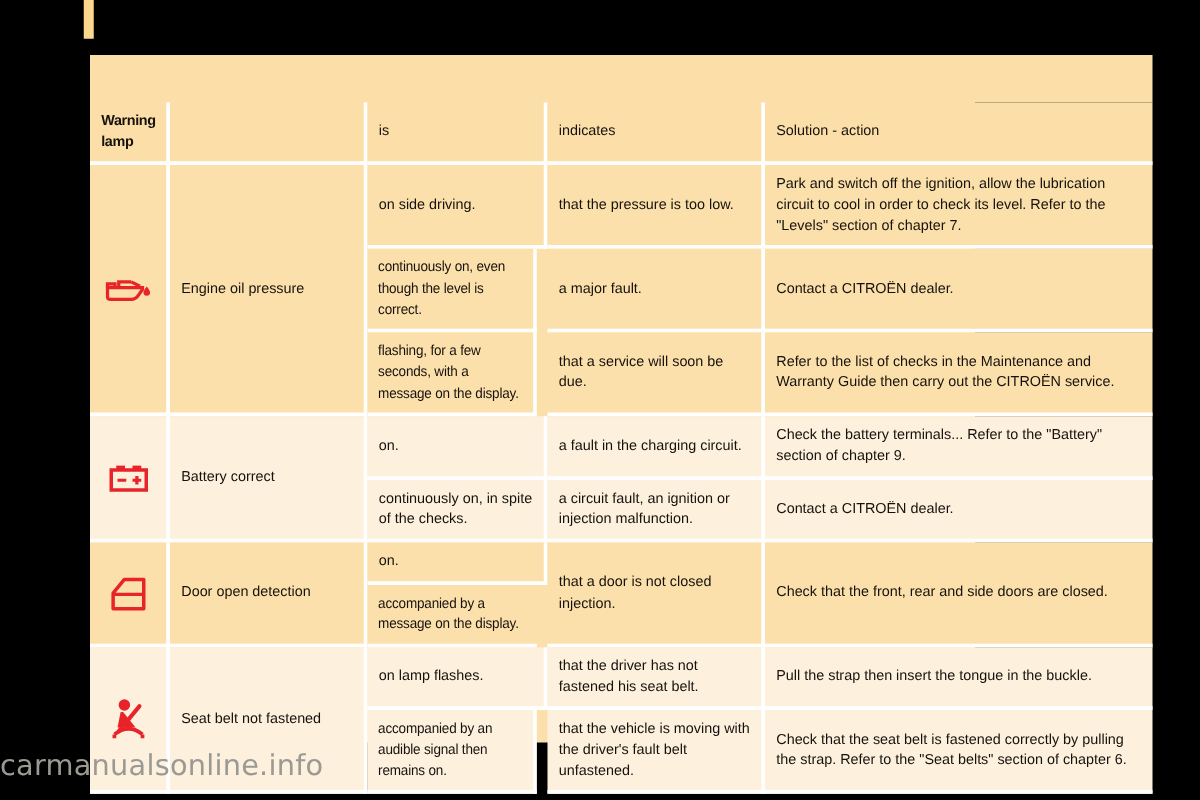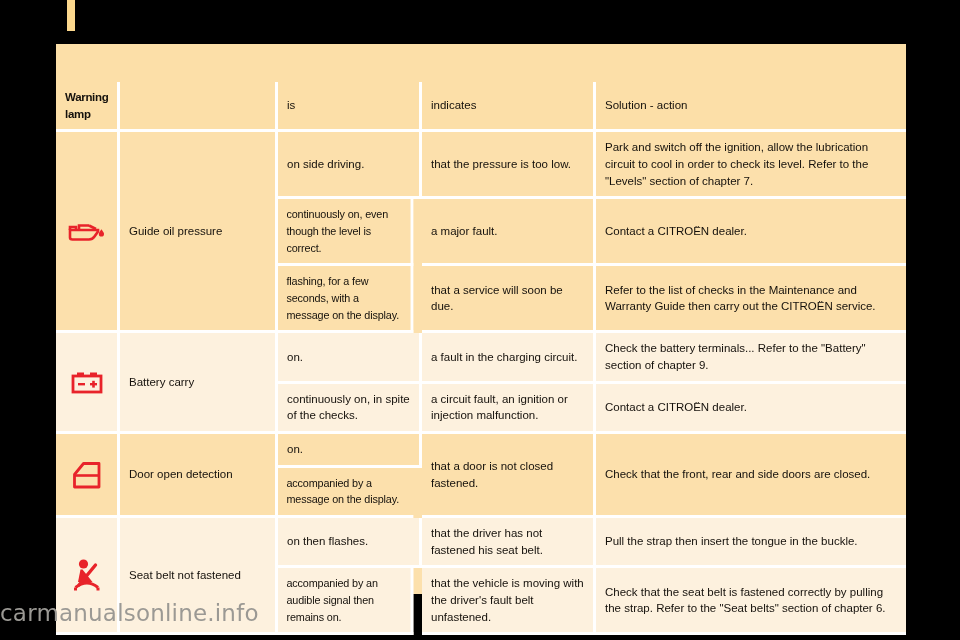--- a/index.html
+++ b/index.html
@@ -21,21 +21,21 @@
   .edge-tab {
     position: absolute;
     left: 67px; top: 0px;
     width: 8px; height: 31px;
     background: #FCD88E;
   }
 
   
   .page {
     position: absolute;
-    left: 56px; top: 44px;
+    left: 72px; top: 44px;
     width: 708px; height: 550px;
     background: #FCE0AC;
   }
 
   
   .page-topband {
     position: absolute;
     left: 0; top: 0;
     width: 850px; height: 38px;
     background: #FCDFA8;
@@ -149,21 +149,21 @@
                 <g fill="none" stroke="#E8232A" stroke-width="2.6" stroke-linejoin="miter">
                   <path d="M3 11 L3 18.5 Q3 20.5 5.5 20.5 L22 20.5 Q25.5 20.5 27.5 17.5 L31 12.5 L31 11 Z"></path>
                   <path d="M3 11 L3 8 L9 8 L9 11"></path>
                   <path d="M12 11 L12 6.5 L22 6.5"></path>
                   <path d="M22 6.5 L29 10"></path>
                 </g>
                 <path d="M34.4 10.2 c1.9 2.6 2.6 3.6 2.6 4.7 a2.6 2.6 0 0 1 -5.2 0 c0 -1.1 0.7 -2.1 2.6 -4.7 z" fill="#E8232A"></path>
               </svg>
             </span>
           </td>
-          <td class="name-cell" rowspan="3">Guide oil pressure</td>
+          <td class="name-cell" rowspan="3">Engine oil pressure</td>
           <td>on side driving.</td>
           <td>that the pressure is too low.</td>
           <td>Park and switch off the ignition, allow the lubrication circuit to cool in order to check its level. Refer to the "Levels" section of chapter 7.</td>
         </tr>
         <tr class="band-a">
           <td class="cond">continuously on, even though the level is correct.</td>
           <td>a major fault.</td>
           <td>Contact a CITROËN dealer.</td>
         </tr>
         <tr class="band-a">
@@ -178,21 +178,21 @@
               <svg class="wicon" width="36" height="26" viewBox="0 0 36 26" aria-hidden="true">
                 <rect x="4" y="7" width="28" height="16" fill="none" stroke="#E8232A" stroke-width="2.8"></rect>
                 <rect x="8" y="3.5" width="7" height="4" fill="#E8232A"></rect>
                 <rect x="21" y="3.5" width="7" height="4" fill="#E8232A"></rect>
                 <rect x="9" y="14" width="7" height="2.4" fill="#E8232A"></rect>
                 <rect x="21" y="14" width="7" height="2.4" fill="#E8232A"></rect>
                 <rect x="23.2" y="11.8" width="2.6" height="6.8" fill="#E8232A"></rect>
               </svg>
             </span>
           </td>
-          <td class="name-cell" rowspan="2">Battery carry</td>
+          <td class="name-cell" rowspan="2">Battery correct</td>
           <td>on.</td>
           <td>a fault in the charging circuit.</td>
           <td>Check the battery terminals... Refer to the "Battery" section of chapter 9.</td>
         </tr>
         <tr class="band-b">
           <td>continuously on, in spite of the checks.</td>
           <td>a circuit fault, an ignition or injection malfunction.</td>
           <td>Contact a CITROËN dealer.</td>
         </tr>
 
@@ -200,42 +200,42 @@
           <td class="icon-cell" rowspan="2">
             <span>
               <svg class="wicon" width="34" height="34" viewBox="0 0 34 34" aria-hidden="true">
                 <path d="M4.5 16.5 L13.5 5.5 L29 5.5 L29 29 L4.5 29 Z" fill="none" stroke="#E8232A" stroke-width="2.8" stroke-linejoin="round"></path>
                 <path d="M4.5 17.5 L29 17.5" stroke="#E8232A" stroke-width="2.6"></path>
               </svg>
             </span>
           </td>
           <td class="name-cell" rowspan="2">Door open detection</td>
           <td>on.</td>
-          <td rowspan="2">that a door is not closed fastened.</td>
+          <td rowspan="2">that a door is not closed injection.</td>
           <td rowspan="2">Check that the front, rear and side doors are closed.</td>
         </tr>
         <tr class="band-a">
           <td class="cond">accompanied by a message on the display.</td>
         </tr>
 
         <tr class="band-b">
           <td class="icon-cell" rowspan="2">
             <span>
               <svg class="wicon" width="34" height="36" viewBox="0 0 34 36" aria-hidden="true">
                 <circle cx="13.5" cy="7" r="4.6" fill="#E8232A"></circle>
                 <path d="M10.5 12.5 L8 25 L22.5 25 L12.5 12.5 Z" fill="#E8232A"></path>
                 <path d="M5.5 30.5 Q17 21.5 28 30.5" fill="none" stroke="#E8232A" stroke-width="3"></path>
                 <path d="M5.5 30.5 L5.5 33.5" stroke="#E8232A" stroke-width="3"></path>
                 <path d="M28 30.5 L28 33.5" stroke="#E8232A" stroke-width="3"></path>
                 <path d="M25.5 8 L9 28" stroke="#E8232A" stroke-width="3.4" stroke-linecap="round"></path>
               </svg>
             </span>
           </td>
           <td class="name-cell" rowspan="2">Seat belt not fastened</td>
-          <td>on then flashes.</td>
+          <td>on lamp flashes.</td>
           <td>that the driver has not fastened his seat belt.</td>
           <td>Pull the strap then insert the tongue in the buckle.</td>
         </tr>
         <tr class="band-b">
           <td class="cond">accompanied by an audible signal then remains on.</td>
           <td>that the vehicle is moving with the driver's fault belt unfastened.</td>
           <td>Check that the seat belt is fastened correctly by pulling the strap. Refer to the "Seat belts" section of chapter 6.</td>
         </tr>
 
       </tbody>

